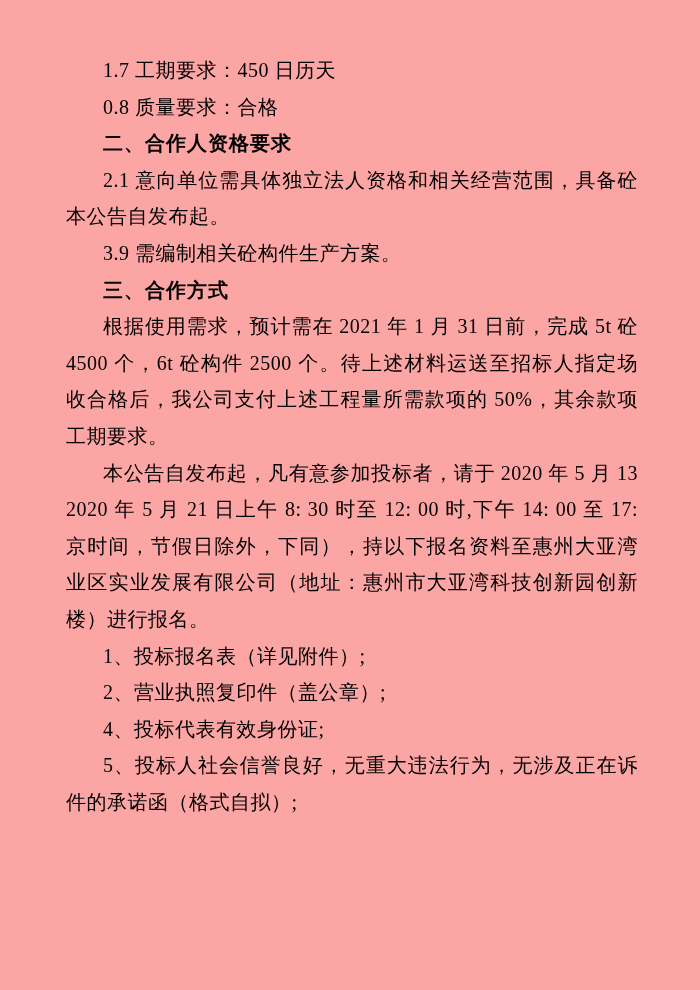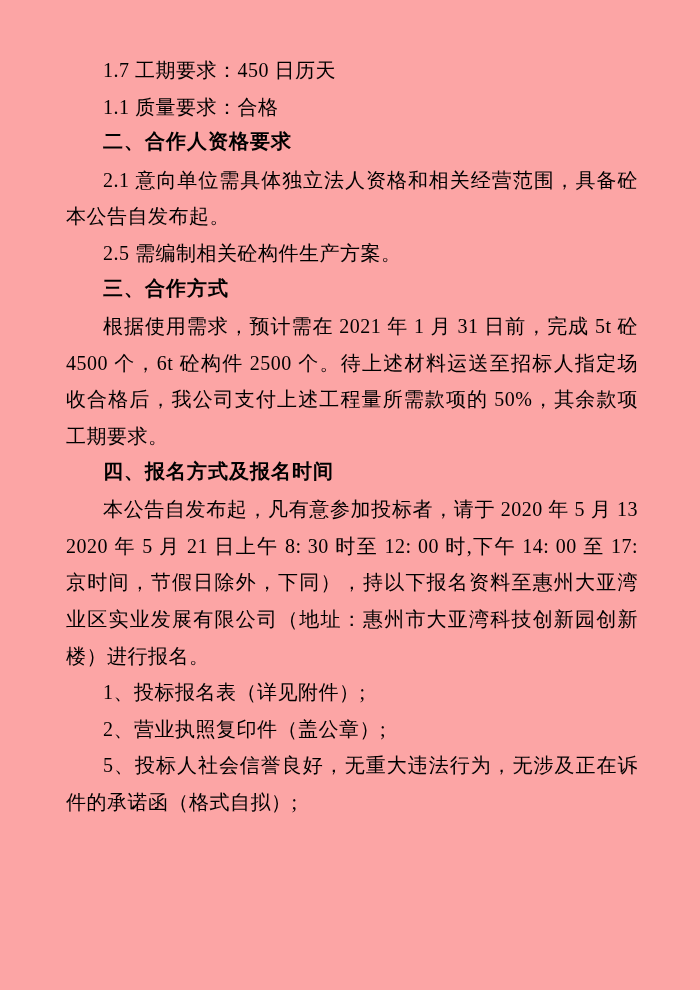--- a/index.html
+++ b/index.html
@@ -34,46 +34,46 @@
   .line.indent {
     padding-left: 37px;
   }
   .line.justify {
     white-space: normal;
     text-align: justify;
     text-align-last: justify;
     overflow: hidden;
   }
   .line.heading {
-    font-family: Liberation Mono, monospace;
+    font-family: Liberation Sans, sans-serif;
     font-weight: 700;
     letter-spacing: 1px;
     font-size: 20px;
   }
 </style>
 </head>
 <body>
 
 <div class="page">
   <div class="content">
       <div class="line indent">1.7 工期要求：450 日历天</div>
-      <div class="line indent">1.1 质量要求：合格</div>
+      <div class="line indent">0.8 质量要求：合格</div>
       <div class="line indent heading">二、合作人资格要求</div>
       <div class="line indent justify">2.1 意向单位需具体独立法人资格和相关经营范围，具备砼构件</div>
       <div class="line">本公告自发布起。</div>
-      <div class="line indent">2.5 需编制相关砼构件生产方案。</div>
+      <div class="line indent">3.9 需编制相关砼构件生产方案。</div>
       <div class="line indent heading">三、合作方式</div>
       <div class="line indent justify">根据使用需求，预计需在 2021 年 1 月 31 日前，完成 5t 砼构件</div>
       <div class="line justify">4500 个，6t 砼构件 2500 个。待上述材料运送至招标人指定场所并验</div>
       <div class="line justify">收合格后，我公司支付上述工程量所需款项的 50%，其余款项双方另</div>
       <div class="line">工期要求。</div>
-      <div class="line indent heading">四、报名方式及报名时间</div>
       <div class="line indent justify">本公告自发布起，凡有意参加投标者，请于 2020 年 5 月 13 日至</div>
       <div class="line justify">2020 年 5 月 21 日上午 8: 30 时至 12: 00 时,下午 14: 00 至 17: 30 时(北</div>
       <div class="line justify">京时间，节假日除外，下同），持以下报名资料至惠州大亚湾石化工</div>
       <div class="line justify">业区实业发展有限公司（地址：惠州市大亚湾科技创新园创新大厦 6</div>
       <div class="line">楼）进行报名。</div>
       <div class="line indent">1、投标报名表（详见附件）;</div>
       <div class="line indent">2、营业执照复印件（盖公章）;</div>
+      <div class="line indent">4、投标代表有效身份证;</div>
       <div class="line indent justify">5、投标人社会信誉良好，无重大违法行为，无涉及正在诉讼的案</div>
       <div class="line">件的承诺函（格式自拟）;</div>
     </div>
 </div>
 
 </body></html>

